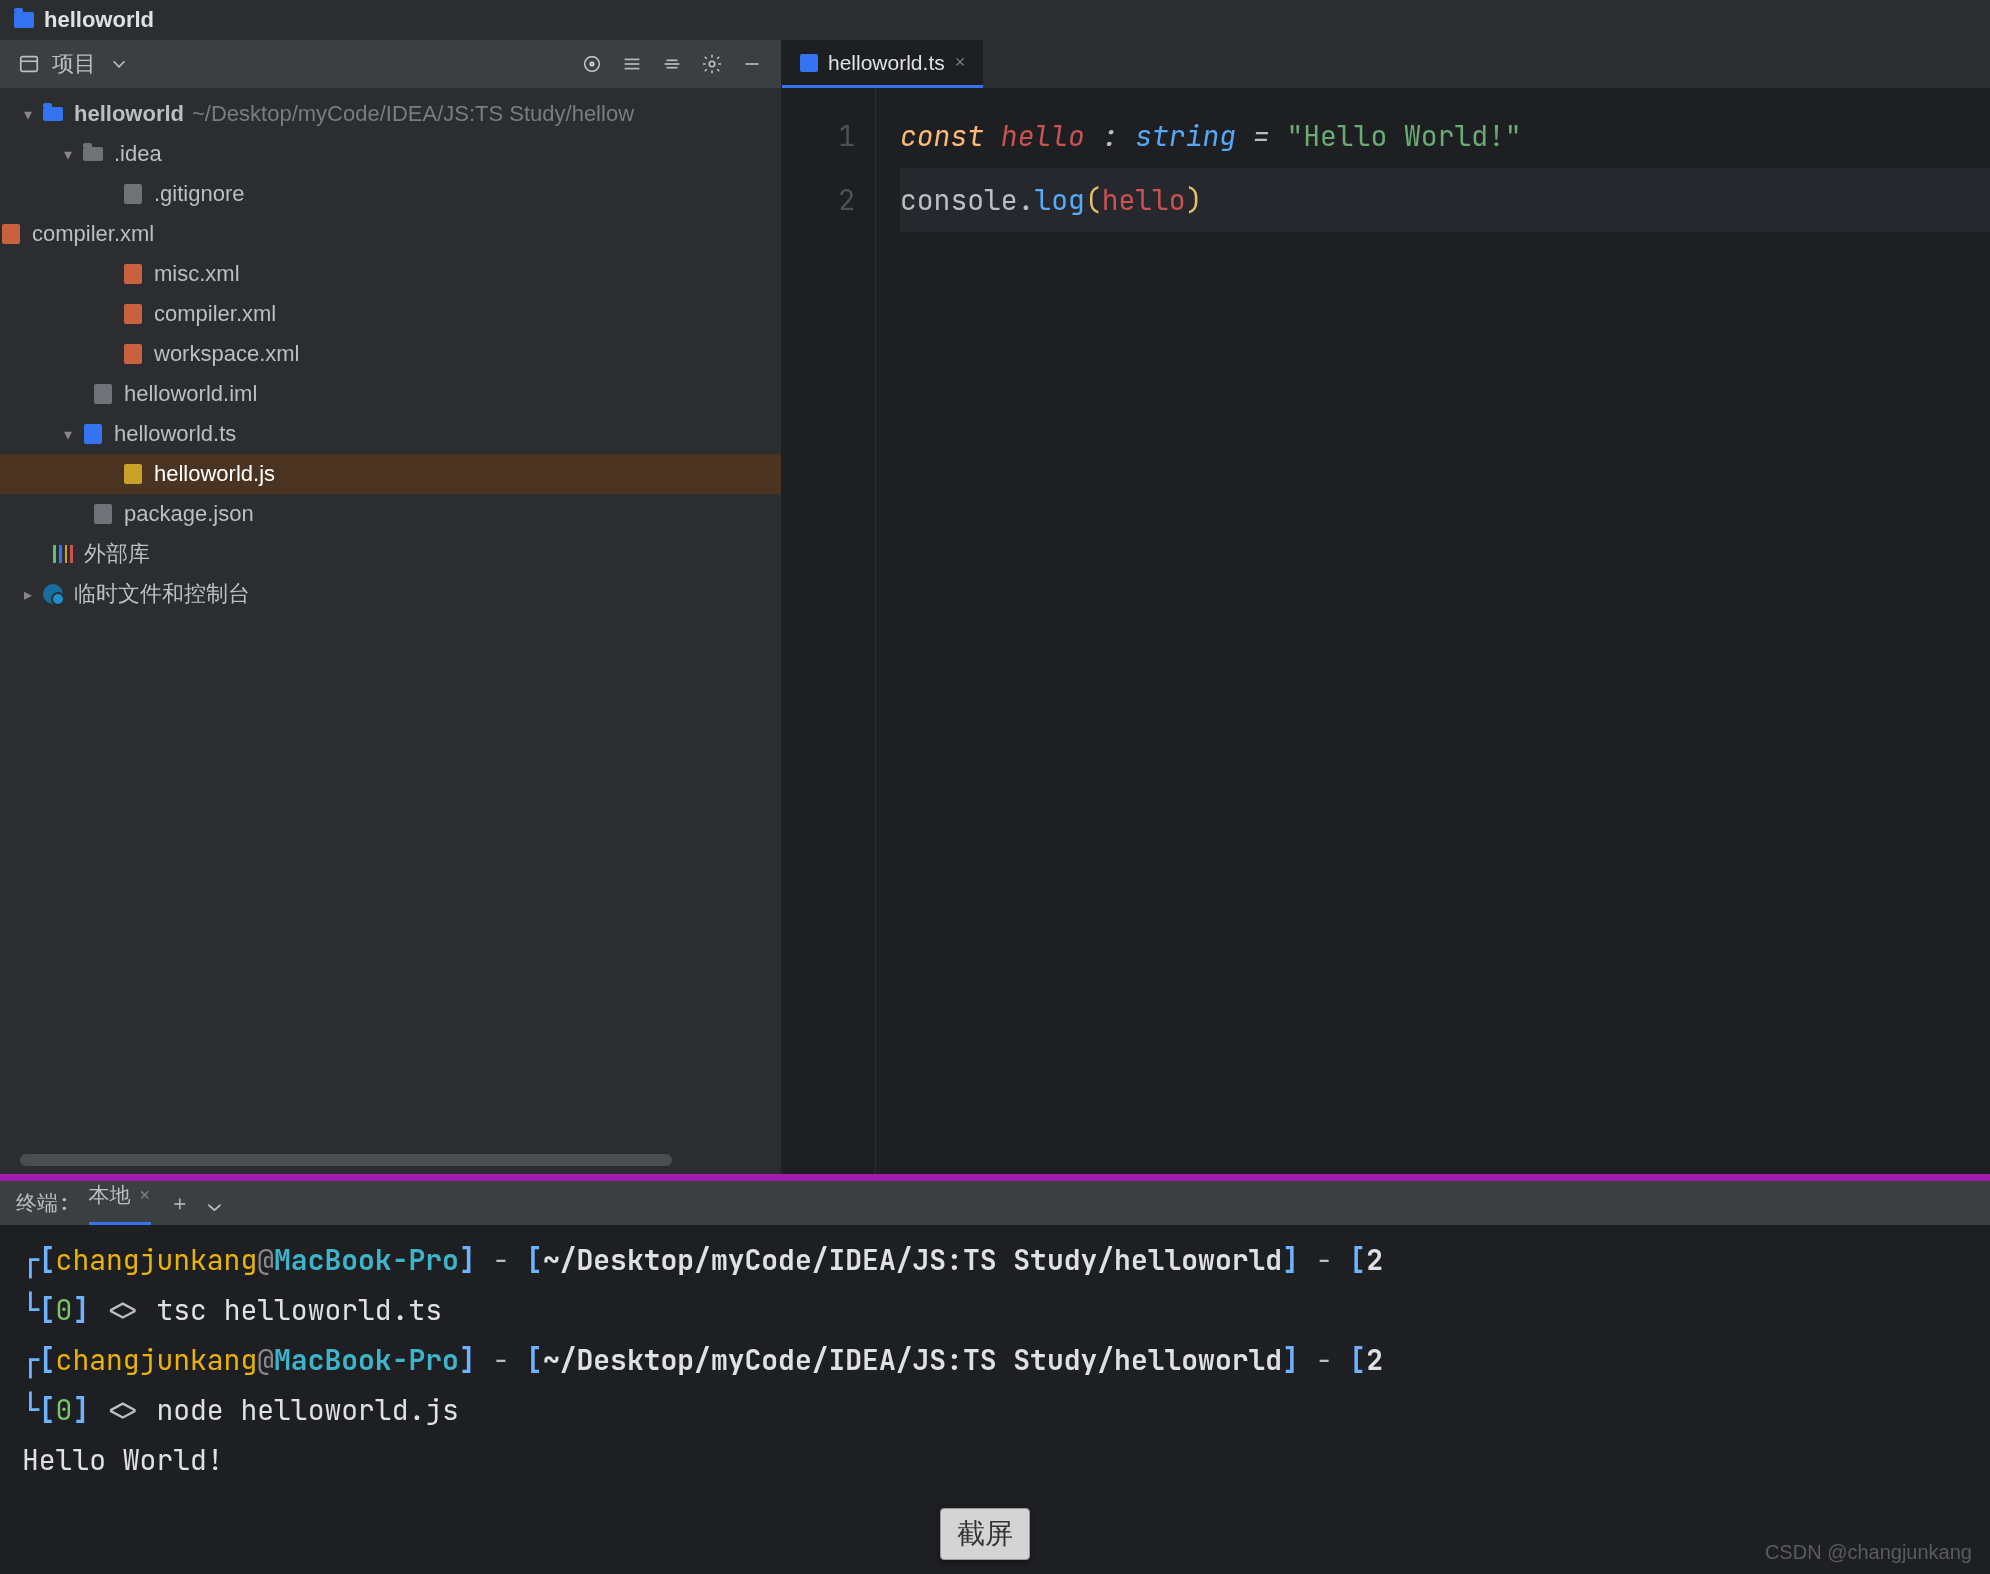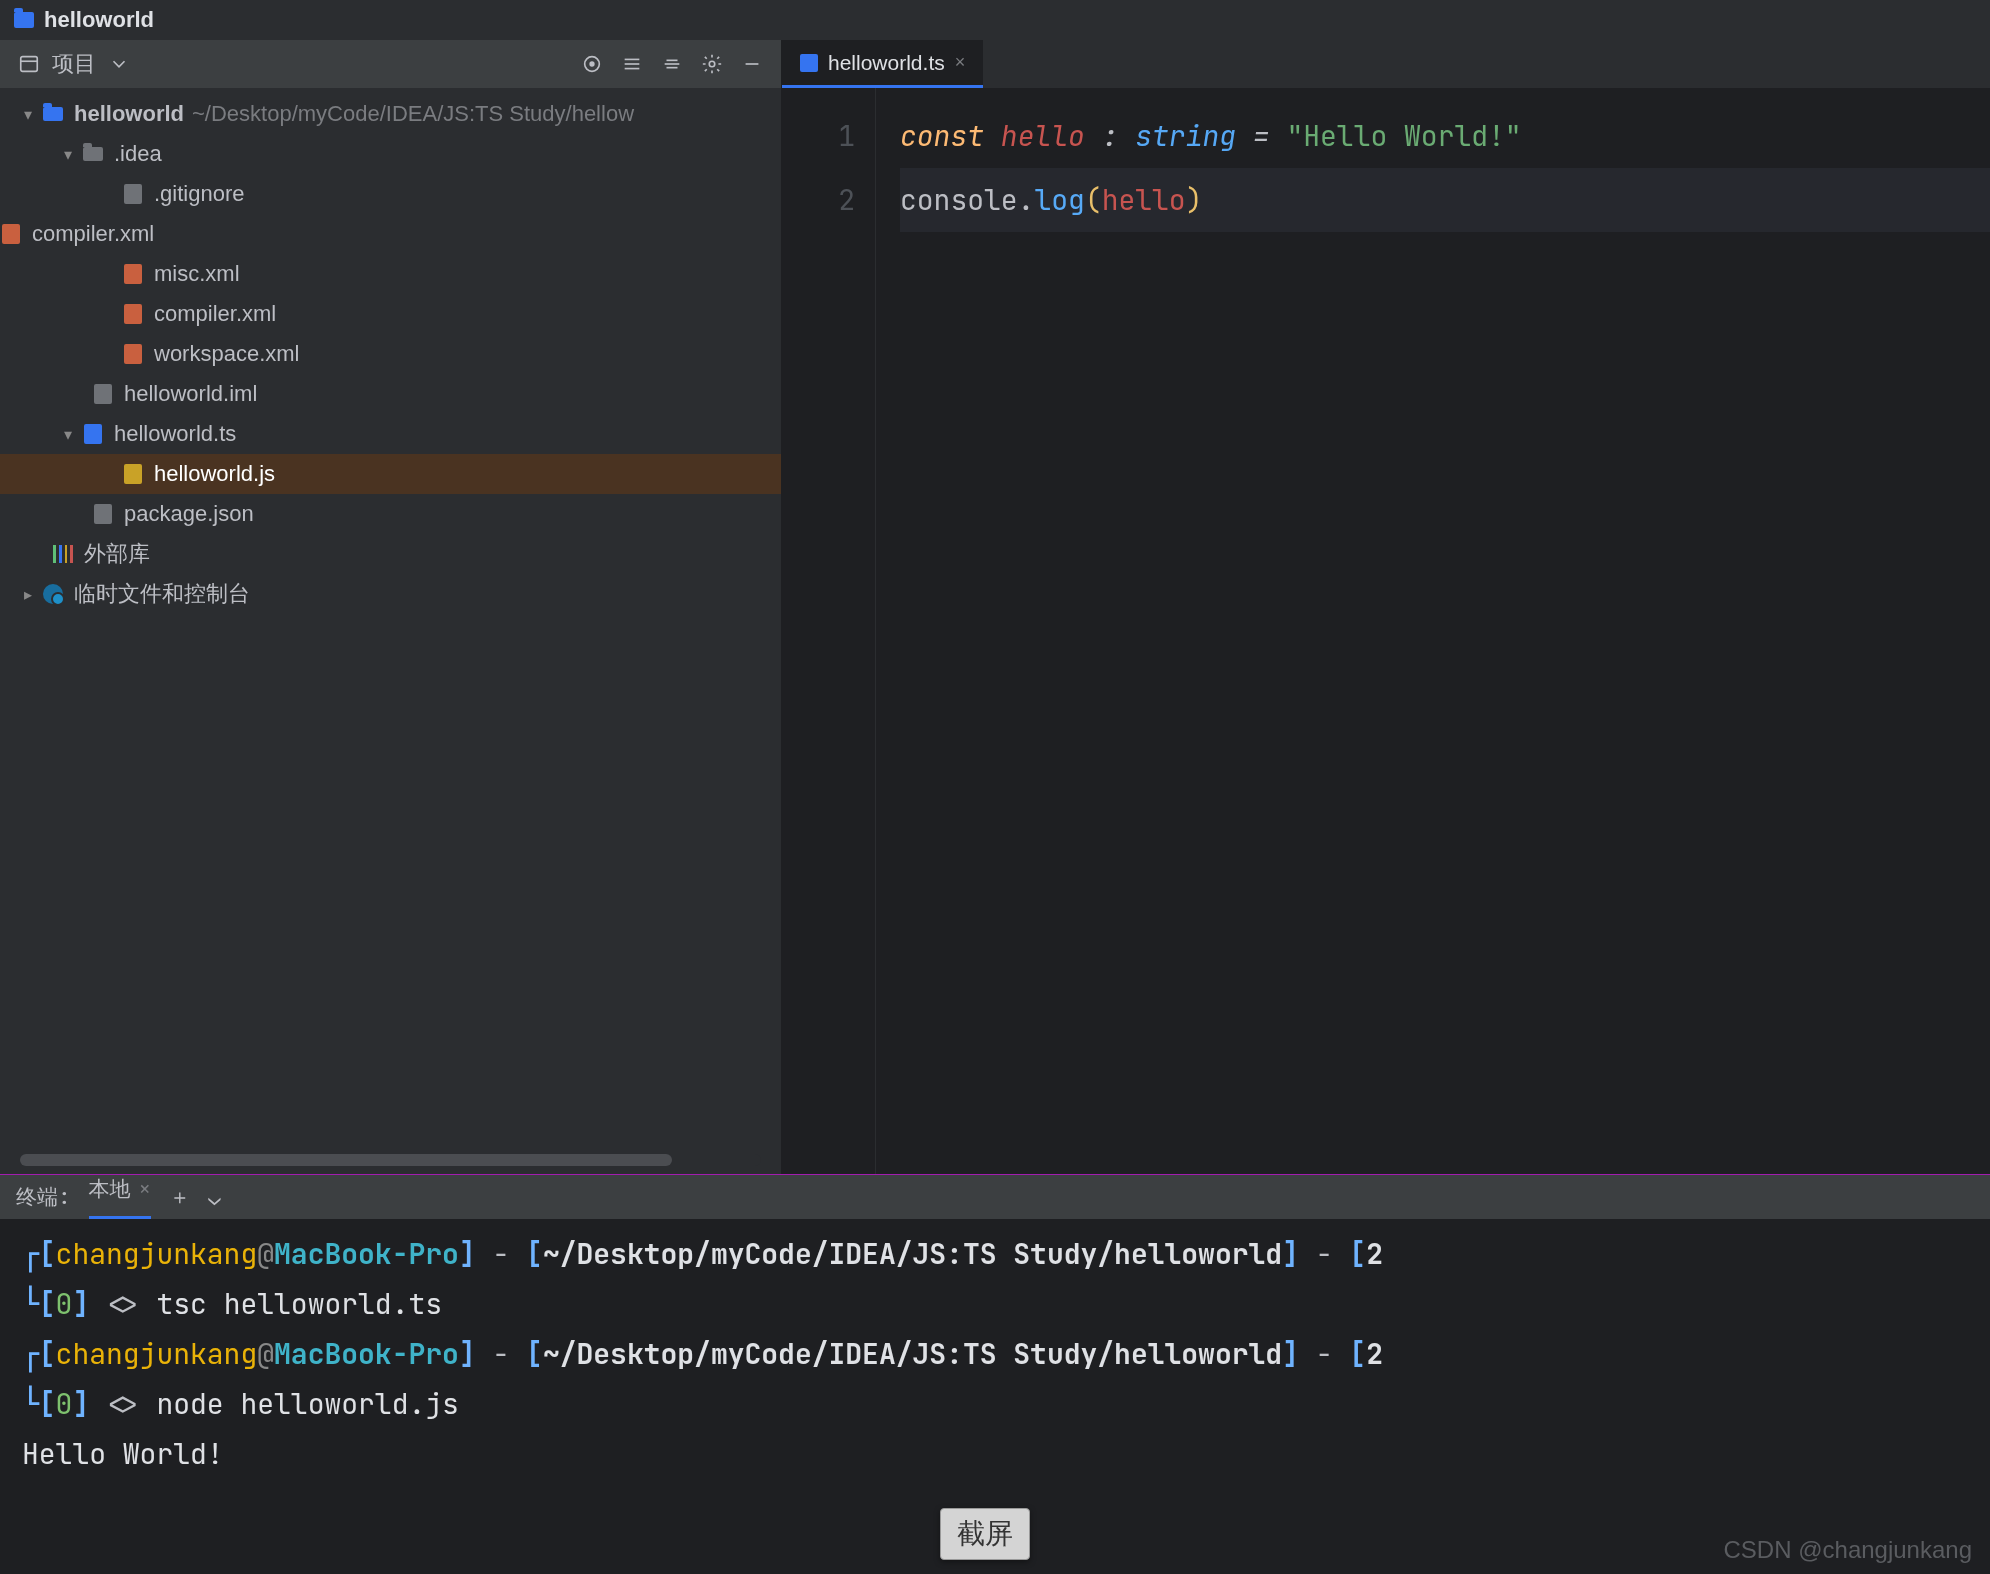--- a/index.html
+++ b/index.html
@@ -110,21 +110,21 @@
   .tok-obj  { color:#bcbec4; }
   .tok-dot  { color:#bcbec4; }
   .tok-fn   { color:#57aaf7; }
   .tok-par  { color:#e8bf6a; }
   .tok-arg  { color:#c75450; }
 
   
   .terminal {
     height:400px;
     background:#1e1f22;
-    border-top:1px solid #a21caf;
+    border-top:7px solid #a21caf;
     display:flex; flex-direction:column;
     font-family:"JetBrains Mono","Menlo",monospace;
   }
   .term-tabs {
     height:44px; background:#3c3f41;
     display:flex; align-items:center; gap:18px;
     padding:0 16px; font-size:21px; color:#bcbec4;
   }
   .term-tabs .tab-item { display:flex; align-items:flex-start; gap:8px; height:100%; }
   .term-tabs .tab-item.active { border-bottom:3px solid #3574f0; }
@@ -143,21 +143,21 @@
   
   .shot-btn {
     position:fixed; bottom:14px; left:940px;
     background:#d4d4d4; color:#333;
     border:1px solid #999; border-radius:4px;
     padding:6px 16px; font-size:28px;
     box-shadow:0 2px 6px rgba(0,0,0,.4);
   }
   .watermark {
     position:fixed; bottom:10px; right:18px;
-    color:#5a5c60; font-size:24px;
+    color:#5a5c60; font-size:20px;
   }
 </style>
 </head>
 <body>
 
 <div class="titlebar">
   <span class="folder-glyph"></span>
   <span>helloworld</span>
 </div>
 

